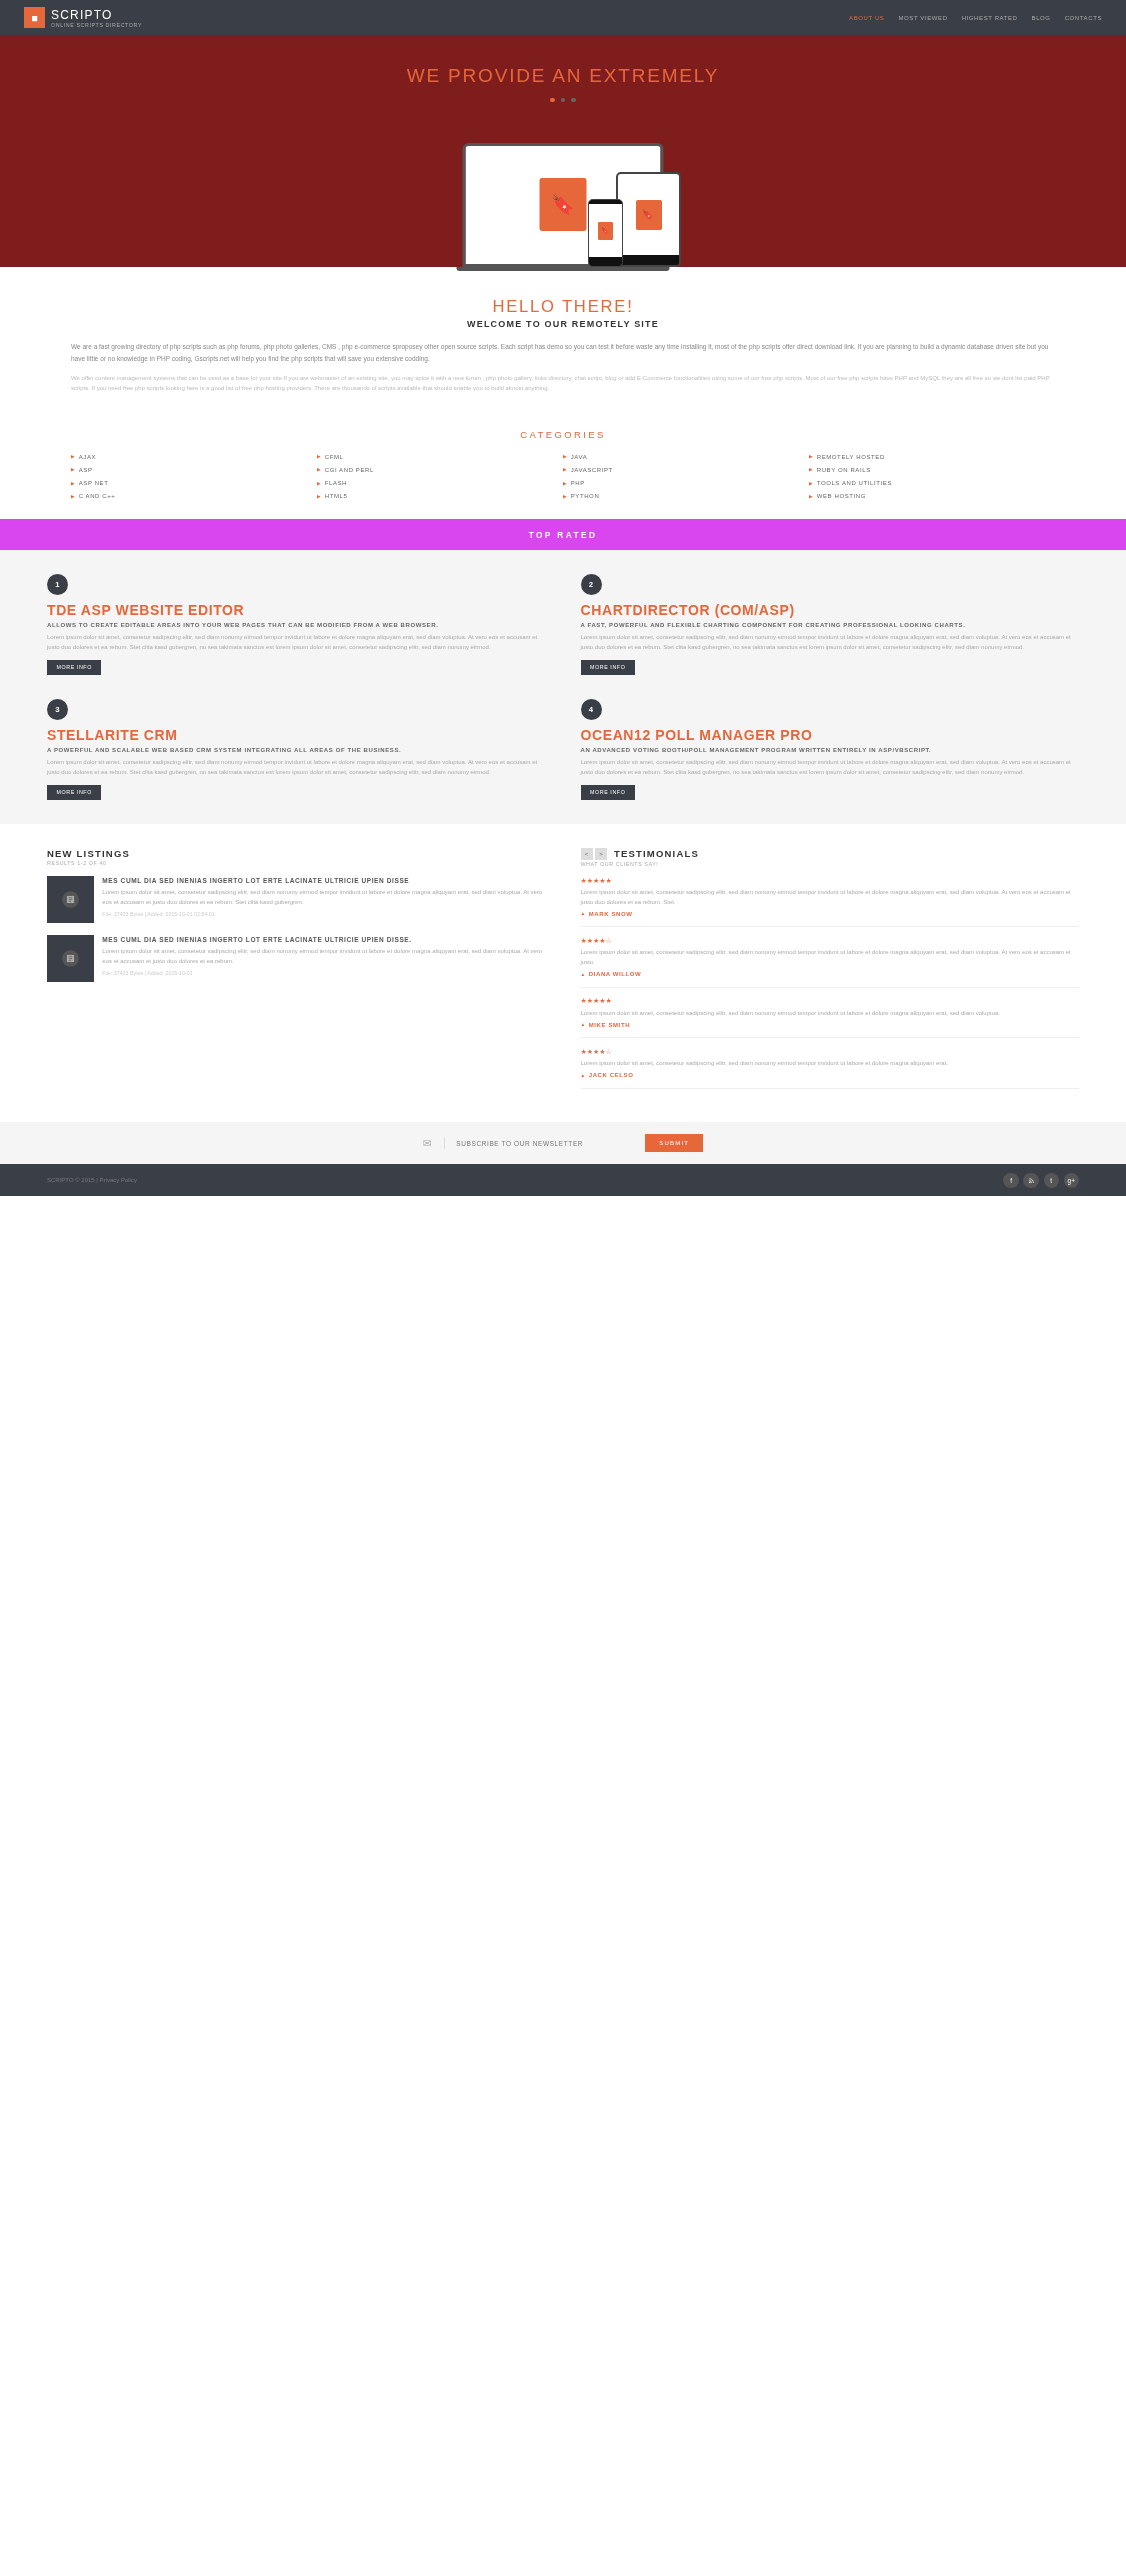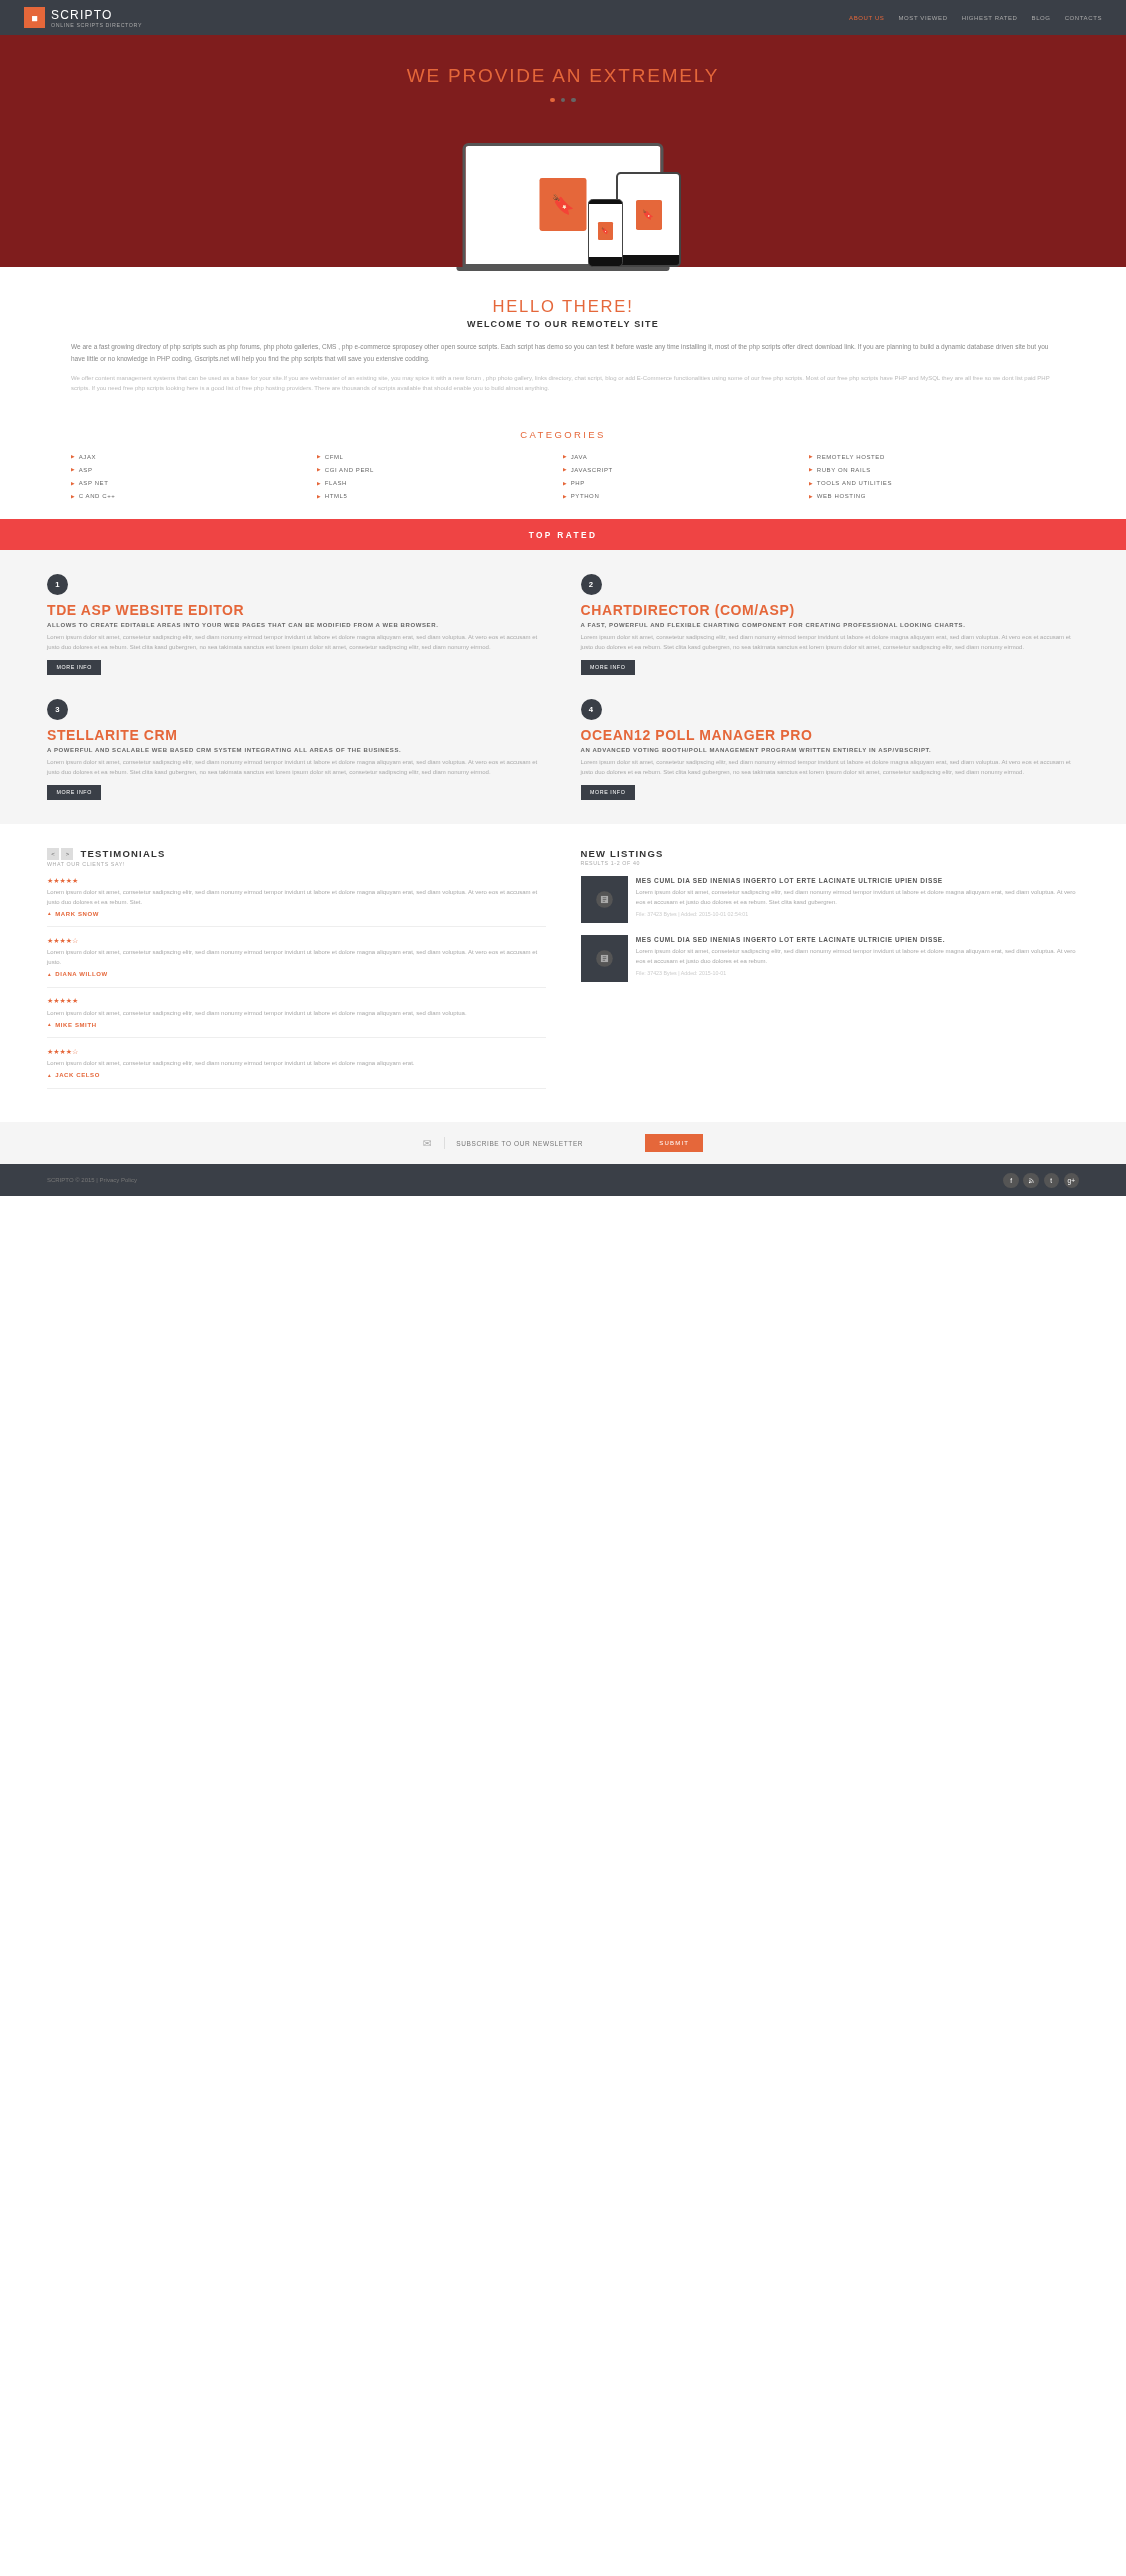--- a/index.html
+++ b/index.html
@@ -95,21 +95,21 @@
       color: #666; font-size: 6px; letter-spacing: 0.6px; text-transform: uppercase;
       padding: 1.8px 0;
       cursor: pointer;
     }
     .cat-arrow {
       color: #e5673a; font-size: 4.7px;
     }
 
     
     .top-rated-header {
-      background: #ef4444;
+      background: #d946ef;
       text-align: center;
       padding: 10.6px;
       color: #fff; font-size: 8.3px; font-weight: bold; letter-spacing: 2.4px; text-transform: uppercase;
     }
     .top-rated-section {
       background: #f5f5f5;
       padding: 24px 47px;
     }
     .top-rated-grid {
       display: grid;
@@ -415,55 +415,20 @@
       <div class="rated-desc">Lorem ipsum dolor sit amet, consetetur sadipscing elitr, sed diam nonumy eirmod tempor invidunt ut labore et dolore magna aliquyam erat, sed diam voluptua. At vero eos et accusam et justo duo dolores et ea rebum. Stet clita kasd gubergren, no sea takimata sanctus est lorem ipsum dolor sit amet, consetetur sadipscing elitr, sed diam nonumy eirmod.</div>
       <button class="btn-more-info">MORE INFO</button>
     </div>
 
   </div>
 </section>
 
 <section class="bottom-section">
 
   <div>
-    <div class="testimonials-header">
-      <div class="testimonials-nav">
-        <div class="testimonials-nav-btn">&lt;</div>
-        <div class="testimonials-nav-btn">&gt;</div>
-      </div>
-      <h3 class="testimonials-title">TESTIMONIALS</h3>
-    </div>
-    <p class="testimonials-sub">WHAT OUR CLIENTS SAY!</p>
-
-    <div class="testimonial-item">
-      <div class="testimonial-stars">★★★★★</div>
-      <div class="testimonial-text">Lorem ipsum dolor sit amet, consetetur sadipscing elitr, sed diam nonumy eirmod tempor invidunt ut labore et dolore magna aliquyam erat, sed diam voluptua. At vero eos et accusam et justo duo dolores et ea rebum. Stet.</div>
-      <div class="testimonial-author">MARK SNOW</div>
-    </div>
-
-    <div class="testimonial-item">
-      <div class="testimonial-stars">★★★★☆</div>
-      <div class="testimonial-text">Lorem ipsum dolor sit amet, consetetur sadipscing elitr, sed diam nonumy eirmod tempor invidunt ut labore et dolore magna aliquyam erat, sed diam voluptua. At vero eos et accusam et justo.</div>
-      <div class="testimonial-author">DIANA WILLOW</div>
-    </div>
-
-    <div class="testimonial-item">
-      <div class="testimonial-stars">★★★★★</div>
-      <div class="testimonial-text">Lorem ipsum dolor sit amet, consetetur sadipscing elitr, sed diam nonumy eirmod tempor invidunt ut labore et dolore magna aliquyam erat, sed diam voluptua.</div>
-      <div class="testimonial-author">MIKE SMITH</div>
-    </div>
-
-    <div class="testimonial-item">
-      <div class="testimonial-stars">★★★★☆</div>
-      <div class="testimonial-text">Lorem ipsum dolor sit amet, consetetur sadipscing elitr, sed diam nonumy eirmod tempor invidunt ut labore et dolore magna aliquyam erat.</div>
-      <div class="testimonial-author">JACK CELSO</div>
-    </div>
-  </div>
-
-  <div>
     <h3 class="new-listings-title">NEW LISTINGS</h3>
     <p class="new-listings-sub">RESULTS 1-2 OF 40</p>
 
     <div class="listing-item">
       <div class="listing-thumb">
         <svg width="19" height="19" viewBox="0 0 32 32" fill="none">
             <circle cx="16" cy="16" r="14" fill="#555"></circle>
             <path d="M10 10h12v12H10z" fill="#aaa"></path>
             <path d="M13 13h6M13 16h6M13 19h4" stroke="#666" stroke-width="1.5"></path>
           </svg>
@@ -481,20 +446,55 @@
             <circle cx="16" cy="16" r="14" fill="#555"></circle>
             <path d="M10 10h12v12H10z" fill="#aaa"></path>
             <path d="M13 13h6M13 16h6M13 19h4" stroke="#666" stroke-width="1.5"></path>
           </svg>
       </div>
       <div class="listing-content">
         <div class="listing-item-title">MES CUML DIA SED INENIAS INGERTO LOT ERTE LACINATE ULTRICIE UPIEN DISSE.</div>
         <div class="listing-item-desc">Lorem ipsum dolor sit amet, consetetur sadipscing elitr, sed diam nonumy eirmod tempor invidunt ut labore et dolore magna aliquyam erat, sed diam voluptua. At vero eos et accusam et justo duo dolores et ea rebum.</div>
         <div class="listing-meta">File: 37423 Bytes  |  Added: 2015-10-01</div>
       </div>
+    </div>
+  </div>
+
+  <div>
+    <div class="testimonials-header">
+      <div class="testimonials-nav">
+        <div class="testimonials-nav-btn">&lt;</div>
+        <div class="testimonials-nav-btn">&gt;</div>
+      </div>
+      <h3 class="testimonials-title">TESTIMONIALS</h3>
+    </div>
+    <p class="testimonials-sub">WHAT OUR CLIENTS SAY!</p>
+
+    <div class="testimonial-item">
+      <div class="testimonial-stars">★★★★★</div>
+      <div class="testimonial-text">Lorem ipsum dolor sit amet, consetetur sadipscing elitr, sed diam nonumy eirmod tempor invidunt ut labore et dolore magna aliquyam erat, sed diam voluptua. At vero eos et accusam et justo duo dolores et ea rebum. Stet.</div>
+      <div class="testimonial-author">MARK SNOW</div>
+    </div>
+
+    <div class="testimonial-item">
+      <div class="testimonial-stars">★★★★☆</div>
+      <div class="testimonial-text">Lorem ipsum dolor sit amet, consetetur sadipscing elitr, sed diam nonumy eirmod tempor invidunt ut labore et dolore magna aliquyam erat, sed diam voluptua. At vero eos et accusam et justo.</div>
+      <div class="testimonial-author">DIANA WILLOW</div>
+    </div>
+
+    <div class="testimonial-item">
+      <div class="testimonial-stars">★★★★★</div>
+      <div class="testimonial-text">Lorem ipsum dolor sit amet, consetetur sadipscing elitr, sed diam nonumy eirmod tempor invidunt ut labore et dolore magna aliquyam erat, sed diam voluptua.</div>
+      <div class="testimonial-author">MIKE SMITH</div>
+    </div>
+
+    <div class="testimonial-item">
+      <div class="testimonial-stars">★★★★☆</div>
+      <div class="testimonial-text">Lorem ipsum dolor sit amet, consetetur sadipscing elitr, sed diam nonumy eirmod tempor invidunt ut labore et dolore magna aliquyam erat.</div>
+      <div class="testimonial-author">JACK CELSO</div>
     </div>
   </div>
 
 </section>
 
 <div class="newsletter-section">
   <span class="newsletter-icon">✉</span>
   <div class="newsletter-divider"></div>
   <input type="text" class="newsletter-input" placeholder="SUBSCRIBE TO OUR NEWSLETTER" style="">
   <button class="btn-submit">SUBMIT</button>

